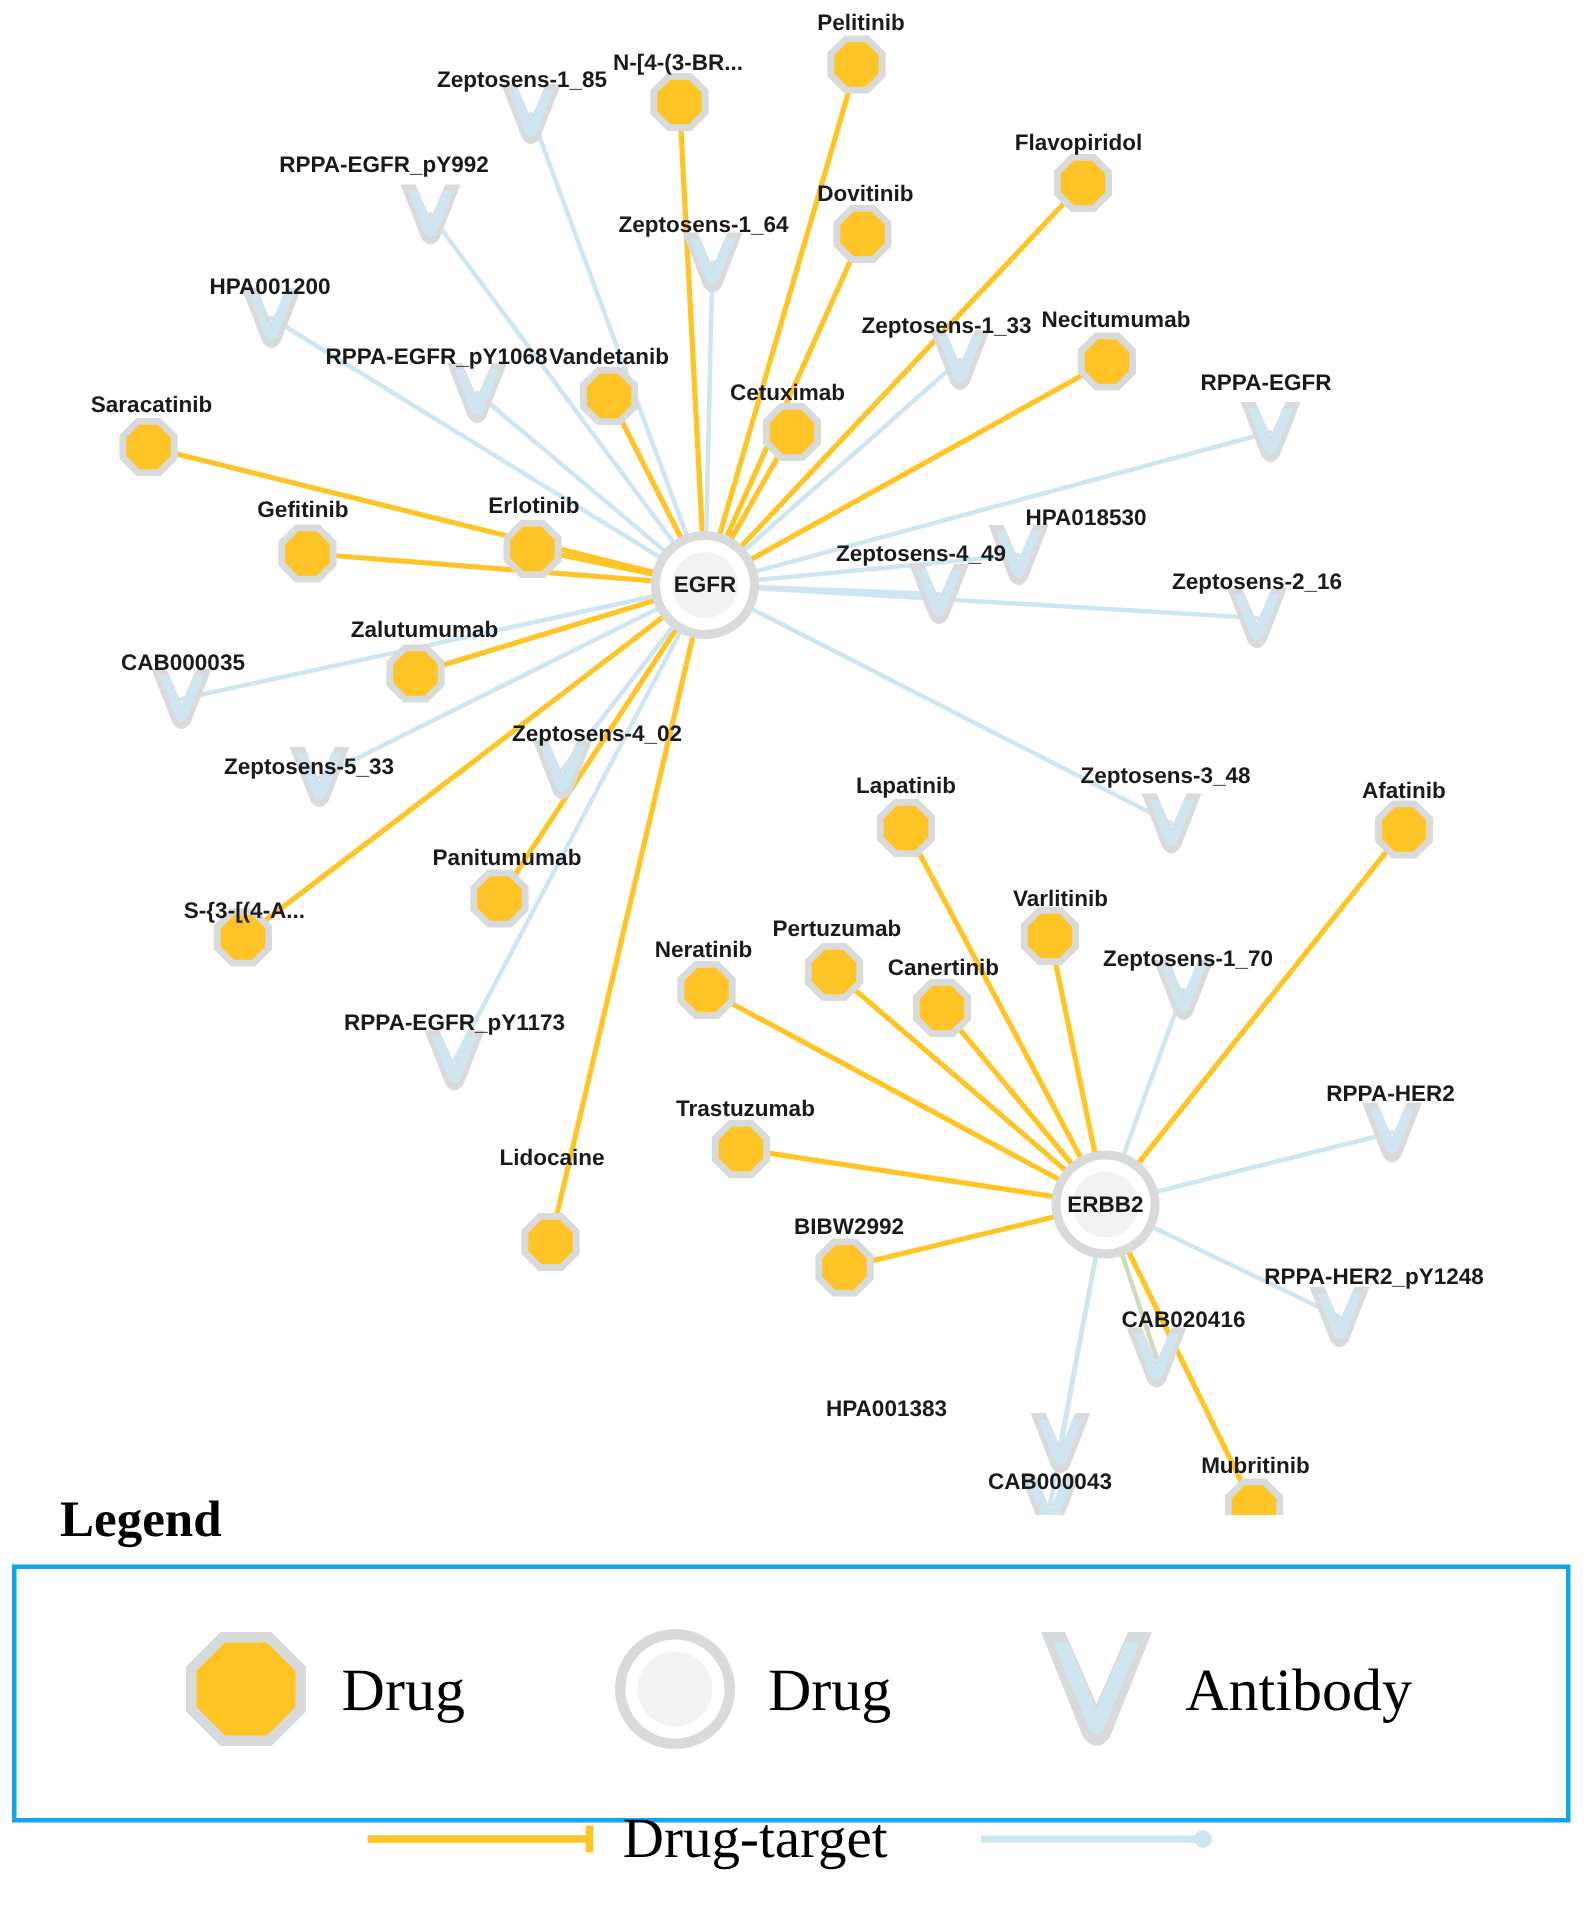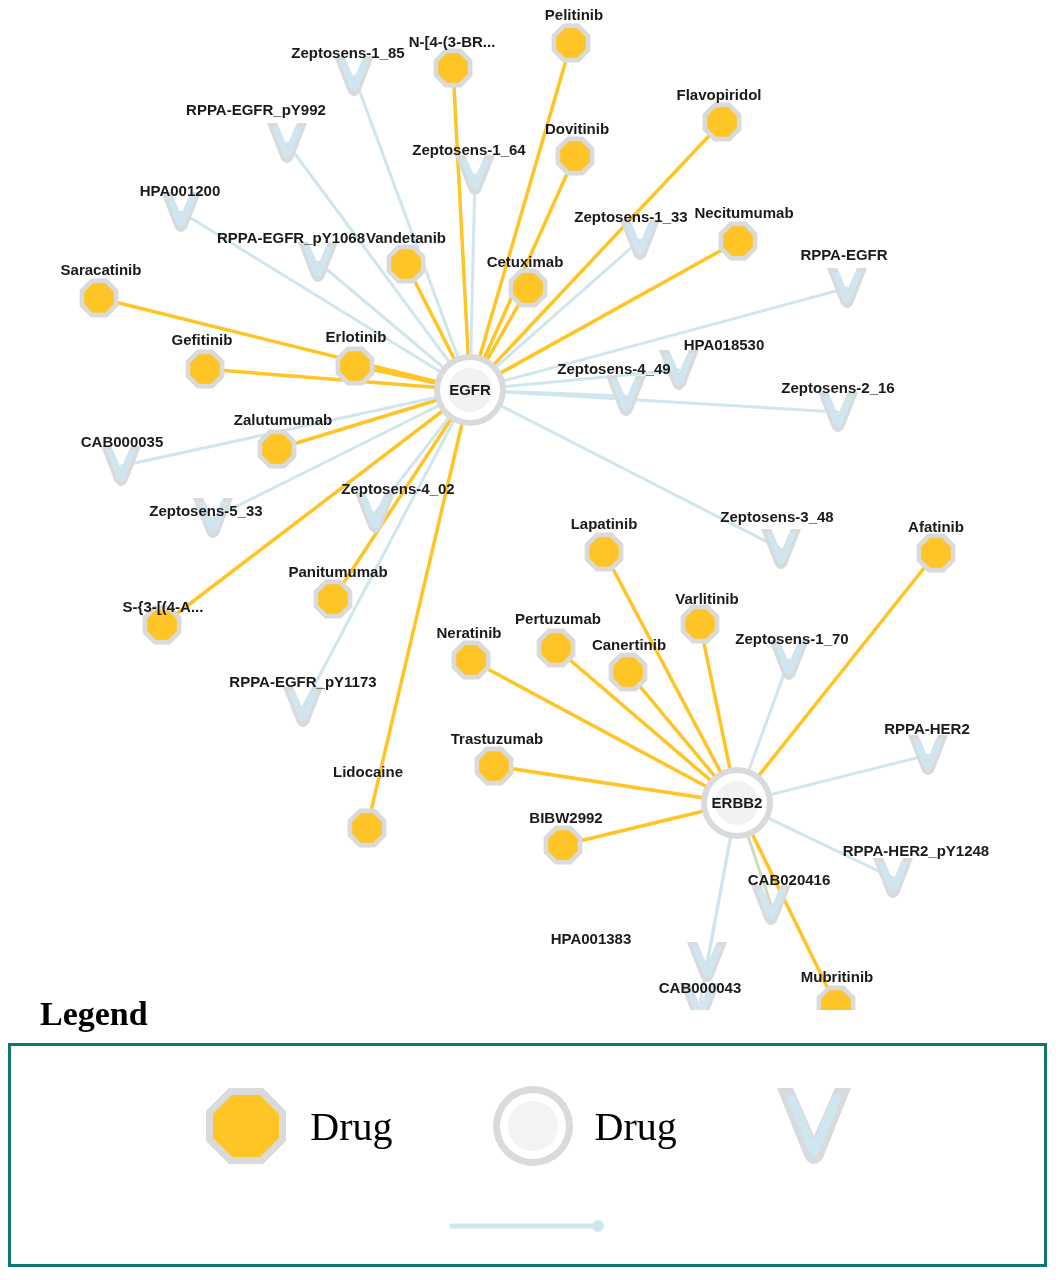--- a/index.html
+++ b/index.html
@@ -38,22 +38,22 @@
     font-size: 15px;
     fill: #1a1a1a;
     text-anchor: middle;
     dominant-baseline: middle;
   }
   .legend-box {
     position: absolute;
     left: 8px;
     top: 1043px;
     width: 1039px;
-    height: 224px;
-    border: 3px solid #0f766e;
+    height: 172px;
+    border: 3px solid #0ea5e9;
     box-sizing: border-box;
     background: #ffffff;
     padding-left: 15px;
   }
   .legend-title {
     position: absolute;
     left: 24px;
     top: 995px;
     font-family: "Liberation Serif", serif;
     font-size: 34px;
@@ -417,23 +417,31 @@
         <circle cx="48" cy="48" r="25" fill="#f3f3f3"></circle>
       </svg>
       <span class="legend-item-text">Drug</span>
     </div>
     <div class="spacer-b"></div>
     <div class="legend-item">
       <svg width="90" height="96" viewBox="0 0 90 96">
         <path d="M8,10 L24,10 L45,58 L66,10 L82,10 L54,80 Q45,92 36,80 Z" fill="#d9dadc"></path>
         <path d="M16,17 L26,17 L45,62 L64,17 L74,17 L50,74 Q45,83 40,74 Z" fill="#cfe6f0"></path>
       </svg>
+      <span class="legend-item-text">Antibody</span>
     </div>
   </div>
   <div class="legend-row-2">
+    <div class="legend-edge-item">
+      <svg width="160" height="24" viewBox="0 0 160 24">
+        <line x1="2" y1="12" x2="150" y2="12" stroke="#ffc425" stroke-width="5"></line>
+        <line x1="150" y1="3" x2="150" y2="21" stroke="#ffc425" stroke-width="5"></line>
+      </svg>
+      <span class="legend-edge-text">Drug-target</span>
+    </div>
     <div class="legend-edge-item">
       <svg width="160" height="24" viewBox="0 0 160 24">
         <line x1="2" y1="12" x2="146" y2="12" stroke="#cfe6f0" stroke-width="5"></line>
         <circle cx="150" cy="12" r="6" fill="#cfe6f0"></circle>
       </svg>
     </div>
   </div>
 </div>
 
 </body></html>

